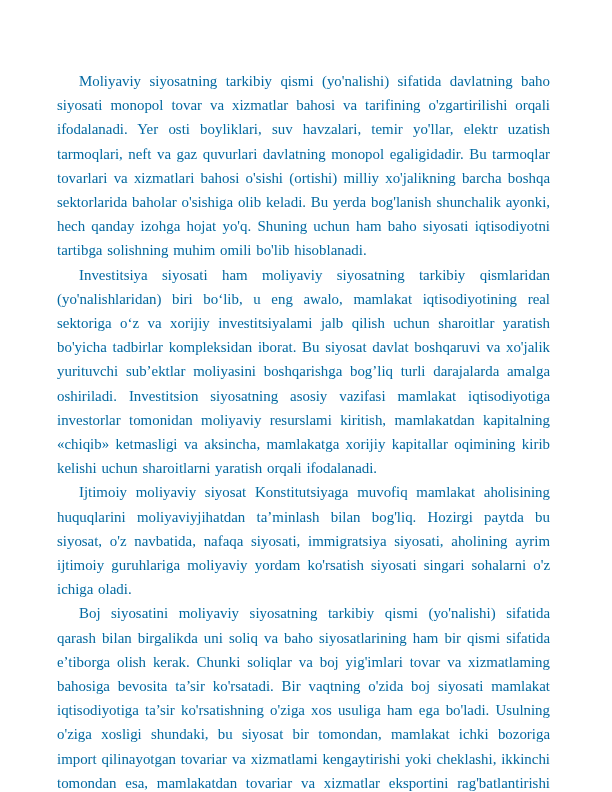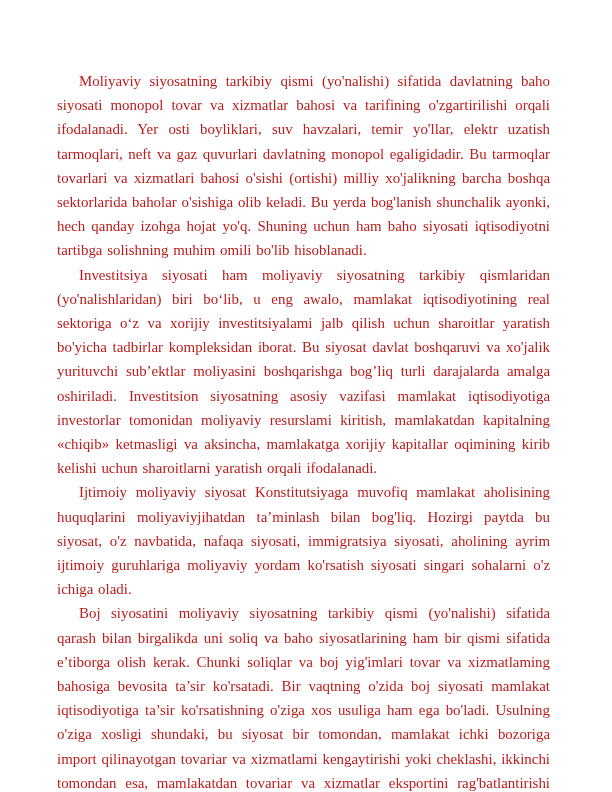--- a/index.html
+++ b/index.html
@@ -18,21 +18,21 @@
       box-sizing: border-box;
       padding: 69px 62px 0 57px;
     }
     .page p.para {
       margin: 0;
       font-size: 14.9px;
       line-height: 24.2px;
       text-align: justify;
       text-indent: 22px;
       word-spacing: 1px;
-      color: #b91c1c;
+      color: #0369a1;
     }
   </style>
 </head>
 <body>
 
 <div class="page">
   <p class="para">Moliyaviy siyosatning tarkibiy qismi (yo'nalishi) sifatida davlatning baho siyosati monopol tovar va xizmatlar bahosi va tarifining o'zgartirilishi orqali ifodalanadi. Yer osti boyliklari, suv havzalari, temir yo'llar, elektr uzatish tarmoqlari, neft va gaz quvurlari davlatning monopol egaligidadir. Bu tarmoqlar tovarlari va xizmatlari bahosi o'sishi (ortishi) milliy xo'jalikning barcha boshqa sektorlarida baholar o'sishiga olib keladi. Bu yerda bog'lanish shunchalik ayonki, hech qanday izohga hojat yo'q. Shuning uchun ham baho siyosati iqtisodiyotni tartibga solishning muhim omili bo'lib hisoblanadi.</p>
   <p class="para">Investitsiya siyosati ham moliyaviy siyosatning tarkibiy qismlaridan (yo'nalishlaridan) biri boʻlib, u eng awalo, mamlakat iqtisodiyotining real sektoriga oʻz va xorijiy investitsiyalami jalb qilish uchun sharoitlar yaratish bo'yicha tadbirlar kompleksidan iborat. Bu siyosat davlat boshqaruvi va xo'jalik yurituvchi sub’ektlar moliyasini boshqarishga bog’liq turli darajalarda amalga oshiriladi. Investitsion siyosatning asosiy vazifasi mamlakat iqtisodiyotiga investorlar tomonidan moliyaviy resurslami kiritish, mamlakatdan kapitalning «chiqib» ketmasligi va aksincha, mamlakatga xorijiy kapitallar oqimining kirib kelishi uchun sharoitlarni yaratish orqali ifodalanadi.</p>
   <p class="para">Ijtimoiy moliyaviy siyosat Konstitutsiyaga muvofiq mamlakat aholisining huquqlarini moliyaviyjihatdan ta’minlash bilan bog'liq. Hozirgi paytda bu siyosat, o'z navbatida, nafaqa siyosati, immigratsiya siyosati, aholining ayrim ijtimoiy guruhlariga moliyaviy yordam ko'rsatish siyosati singari sohalarni o'z ichiga oladi.</p>
   <p class="para">Boj siyosatini moliyaviy siyosatning tarkibiy qismi (yo'nalishi) sifatida qarash bilan birgalikda uni soliq va baho siyosatlarining ham bir qismi sifatida e’tiborga olish kerak. Chunki soliqlar va boj yig'imlari tovar va xizmatlaming bahosiga bevosita ta’sir ko'rsatadi. Bir vaqtning o'zida boj siyosati mamlakat iqtisodiyotiga ta’sir ko'rsatishning o'ziga xos usuliga ham ega bo'ladi. Usulning o'ziga xosligi shundaki, bu siyosat bir tomondan, mamlakat ichki bozoriga import qilinayotgan tovariar va xizmatlami kengaytirishi yoki cheklashi, ikkinchi tomondan esa, mamlakatdan tovariar va xizmatlar eksportini rag'batlantirishi yoki unga to'sqinlik qilishi mumkin. Masalan, mamlakatda mavjud</p>

